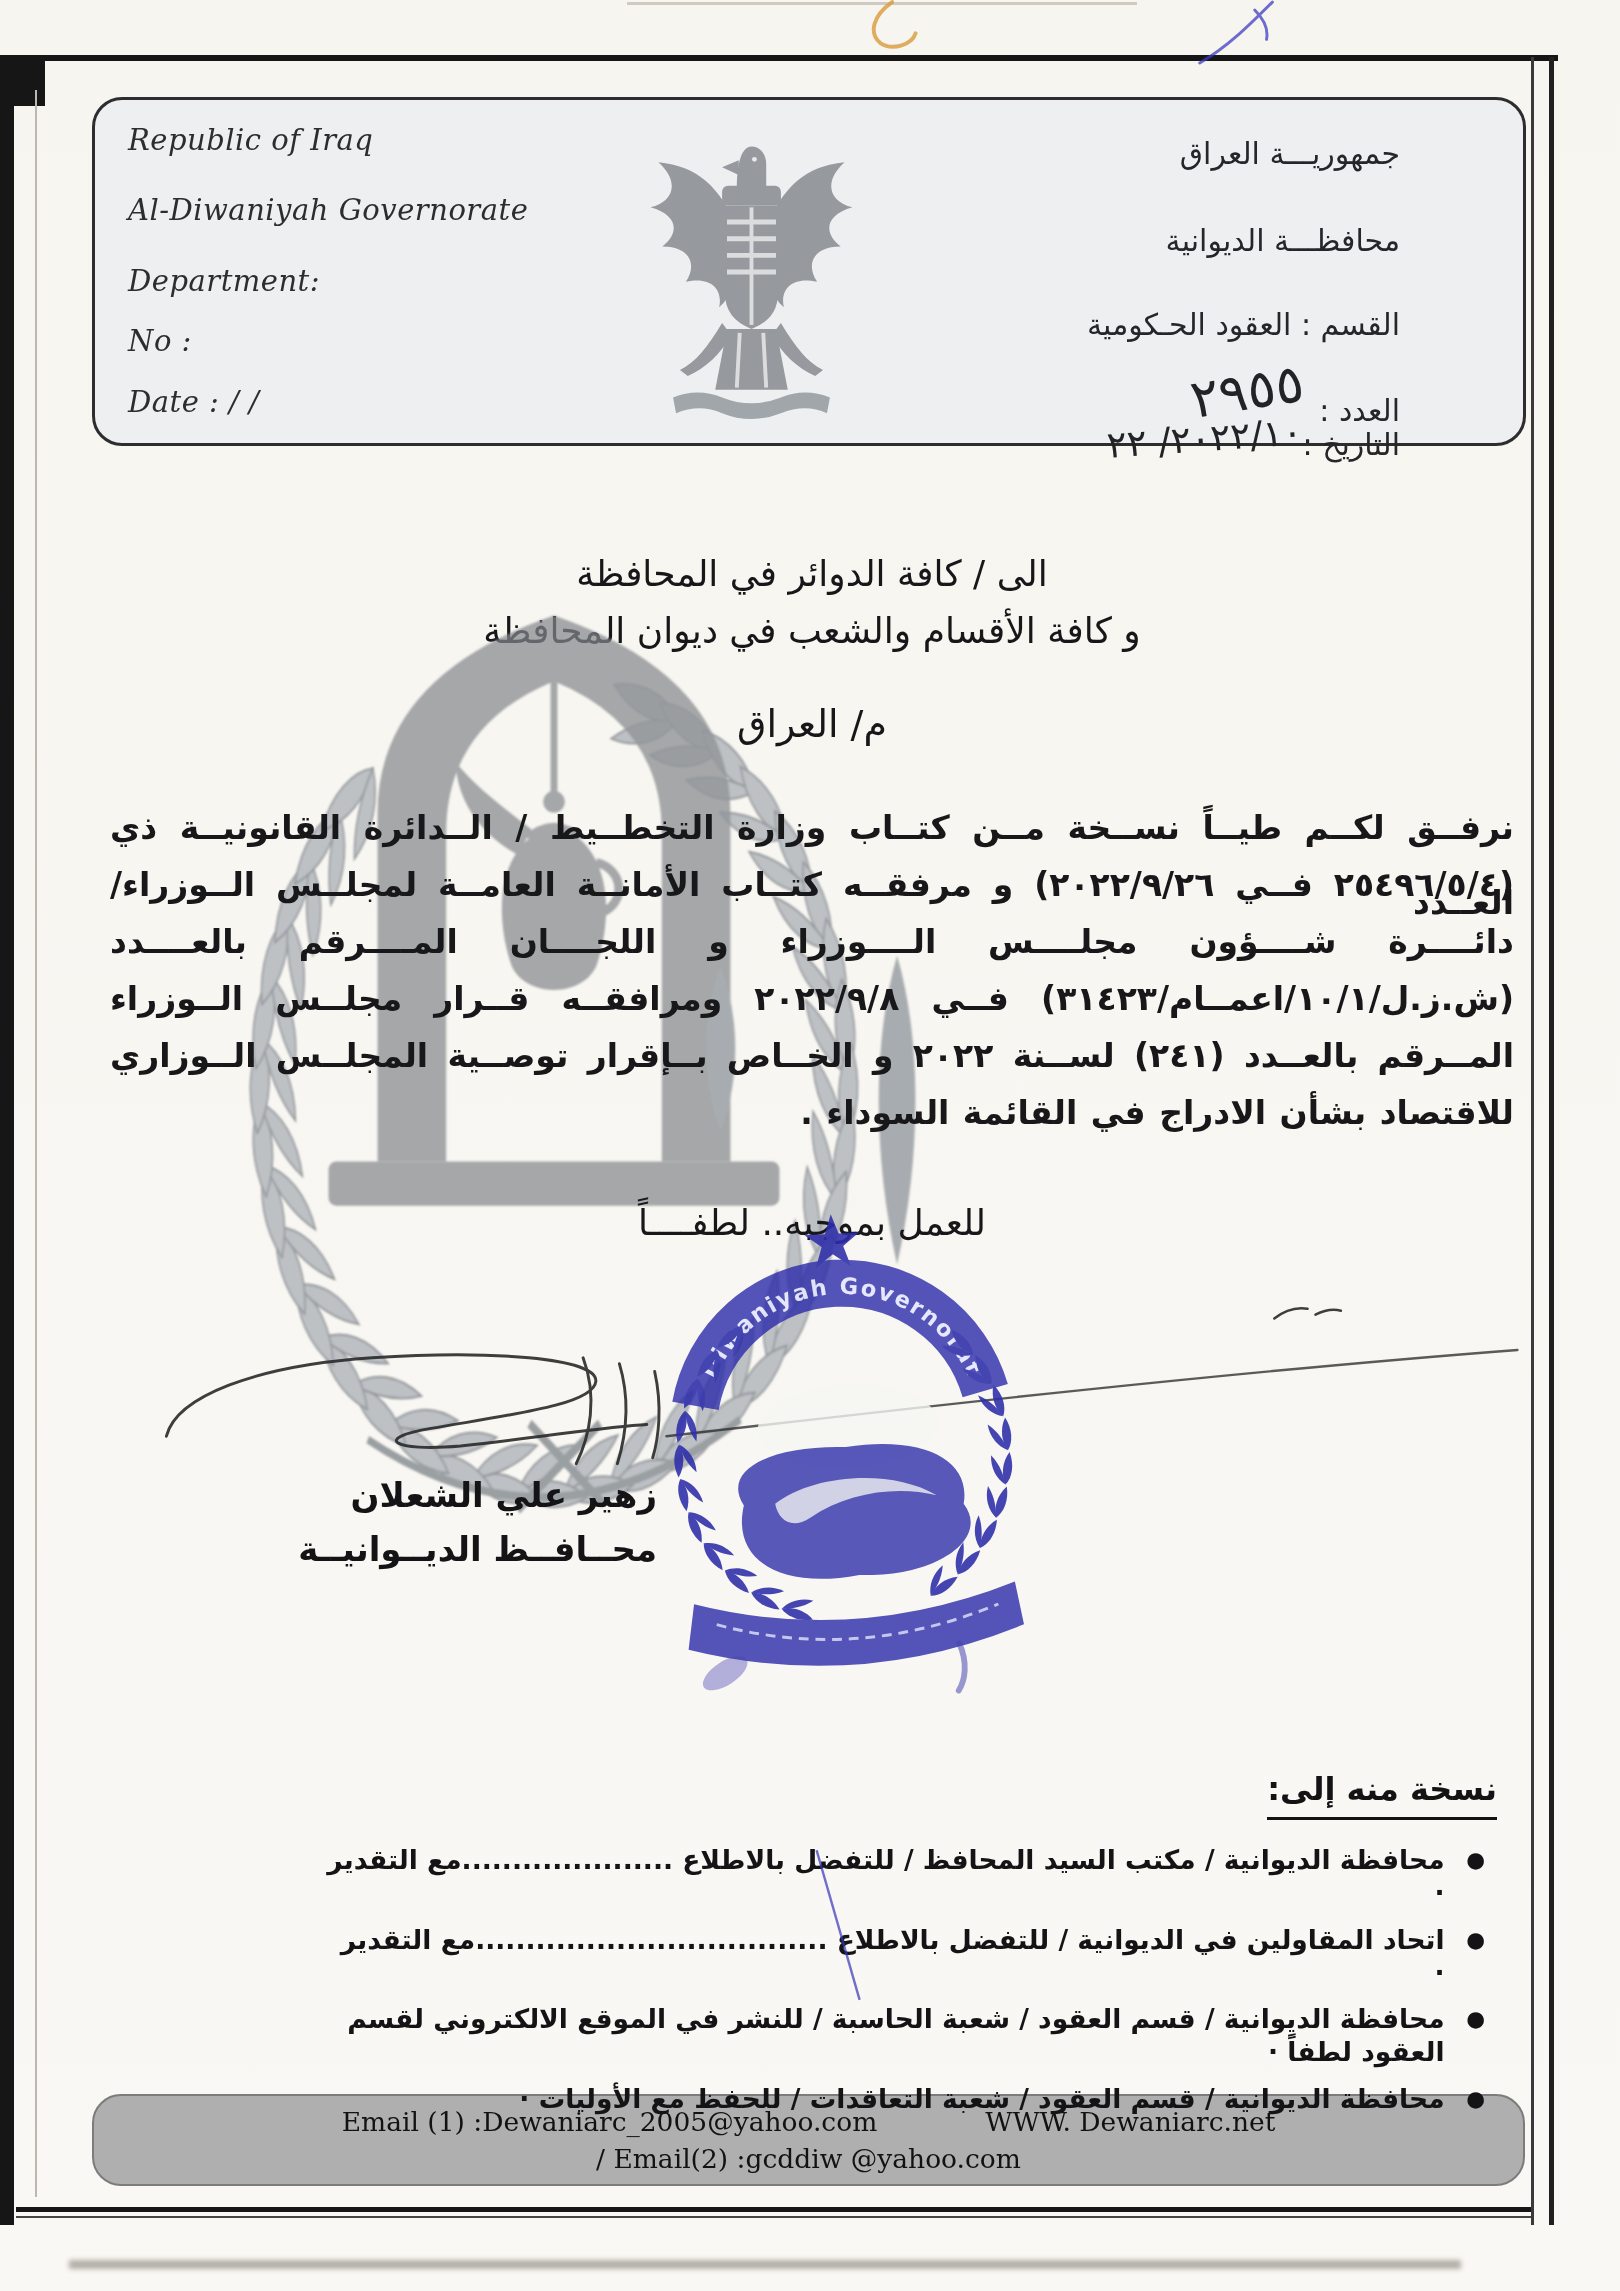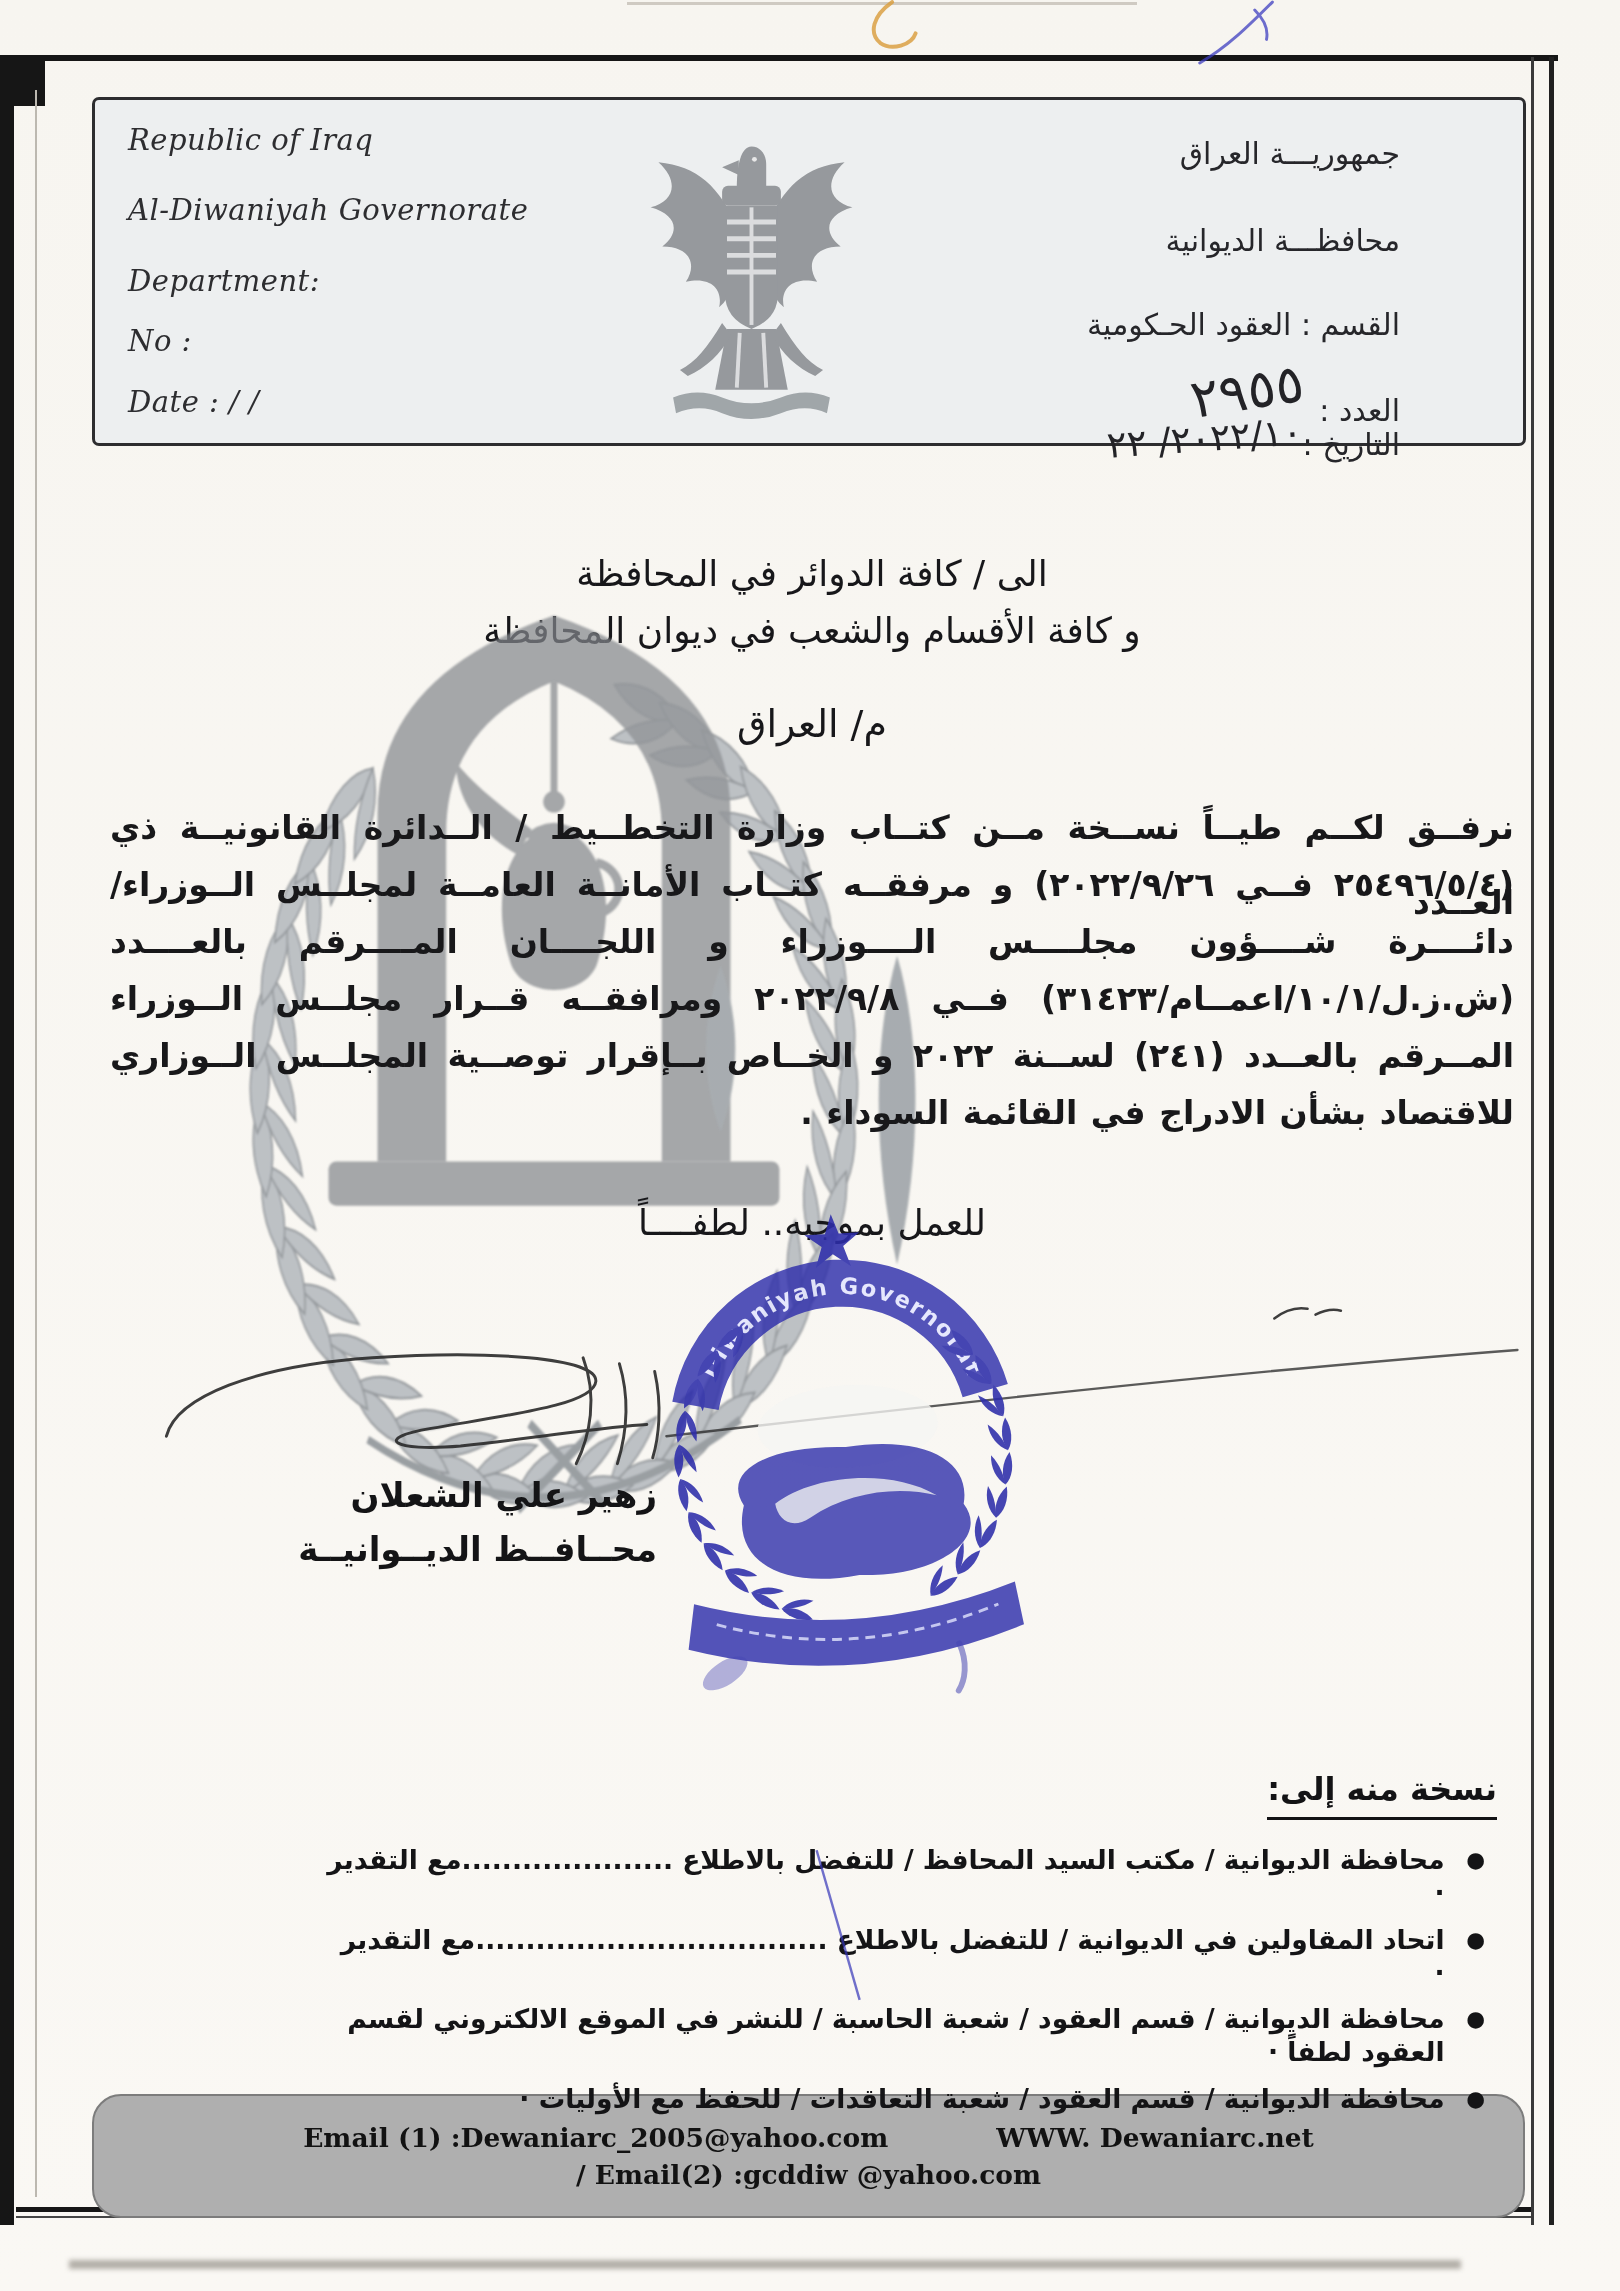--- a/index.html
+++ b/index.html
@@ -8,21 +8,21 @@
   .page{position:relative;width:1620px;height:2292px;margin:0 auto;
         background:linear-gradient(#f7f5f0,#faf8f4);overflow:hidden}
   .abs{position:absolute}
 
   
   .edge{position:absolute;background:#161616}
   .fuzzy{position:absolute;background:#9a968e;filter:blur(2.5px);opacity:.75}
 
   
   .header-box{position:absolute;left:92px;top:97px;width:1434px;height:349px;
-              border:3.9px solid #2d2d2f;border-radius:7px;background:#edeff0;}
+              border:3.9px solid #2d2d2f;border-radius:30px;background:#edeff0;}
   .en-line{position:absolute;font-family:"DejaVu Serif",serif;font-style:italic;
            font-size:29px;color:#2d2d30;letter-spacing:0.5px;white-space:nowrap}
   .ar-line{position:absolute;right:123px;direction:rtl;text-align:right;
            font-size:30px;color:#26262a;white-space:nowrap}
   .hand{display:inline-block;font-size:53px;letter-spacing:3.9px;color:#232327;
         transform:rotate(-9deg) translateY(-11.8px);margin-inline-start:13.7px}
   .hand-date{display:inline-block;font-size:37px;letter-spacing:2px;color:#232327;
         transform:rotate(-4deg) translateY(-3.9px);margin-inline-start:9.8px}
 
   
@@ -40,24 +40,24 @@
             font-size:34px;font-weight:bold;color:#141416;z-index:3}
 
   .copy-heading{position:absolute;right:123px;top:1770px;direction:rtl;font-size:32px;
             font-weight:bold;color:#131315;border-bottom:3.9px solid #131315;
             padding-bottom:9px;z-index:2}
   .copy-list{position:absolute;right:135px;left:323px;top:1843px;direction:rtl;z-index:2}
   .ct-item{display:flex;direction:rtl;align-items:flex-start;font-size:26.5px;font-weight:bold;
            color:#141416;line-height:33px;margin-bottom:13.7px;text-align:right}
   .ct-bullet{font-size:21.6px;margin-inline-end:21.6px;line-height:33px}
 
-  .footer-bar{position:absolute;left:92px;top:2094px;width:1433px;height:124px;
+  .footer-bar{position:absolute;left:92px;top:2094px;width:1433px;height:92px;
               background:#afafaf;border:2px solid #7c7c7c;border-radius:29px;
               display:flex;flex-direction:column;justify-content:center;align-items:center;
-              gap:5.9px;font-family:"DejaVu Serif",serif;font-weight:bold;font-size:26.5px;
+              gap:5.9px;font-family:"DejaVu Serif",serif;font-weight:normal;font-size:26.5px;
               color:#121212}
   .footer-line1{display:flex;gap:108px}
 
   .wm{position:absolute;left:206px;top:588px;z-index:1;filter:blur(1px);opacity:.85}
   .eagle{position:absolute;left:629px;top:127px;filter:blur(0.6px);opacity:.92}
   .sig-svg{position:absolute;left:137px;top:1289px;z-index:4;opacity:.9}
   .stamp{position:absolute;left:627px;top:1206px;z-index:5;opacity:.88}
   .penmark{position:absolute;z-index:6}
 </style>
 </head>

